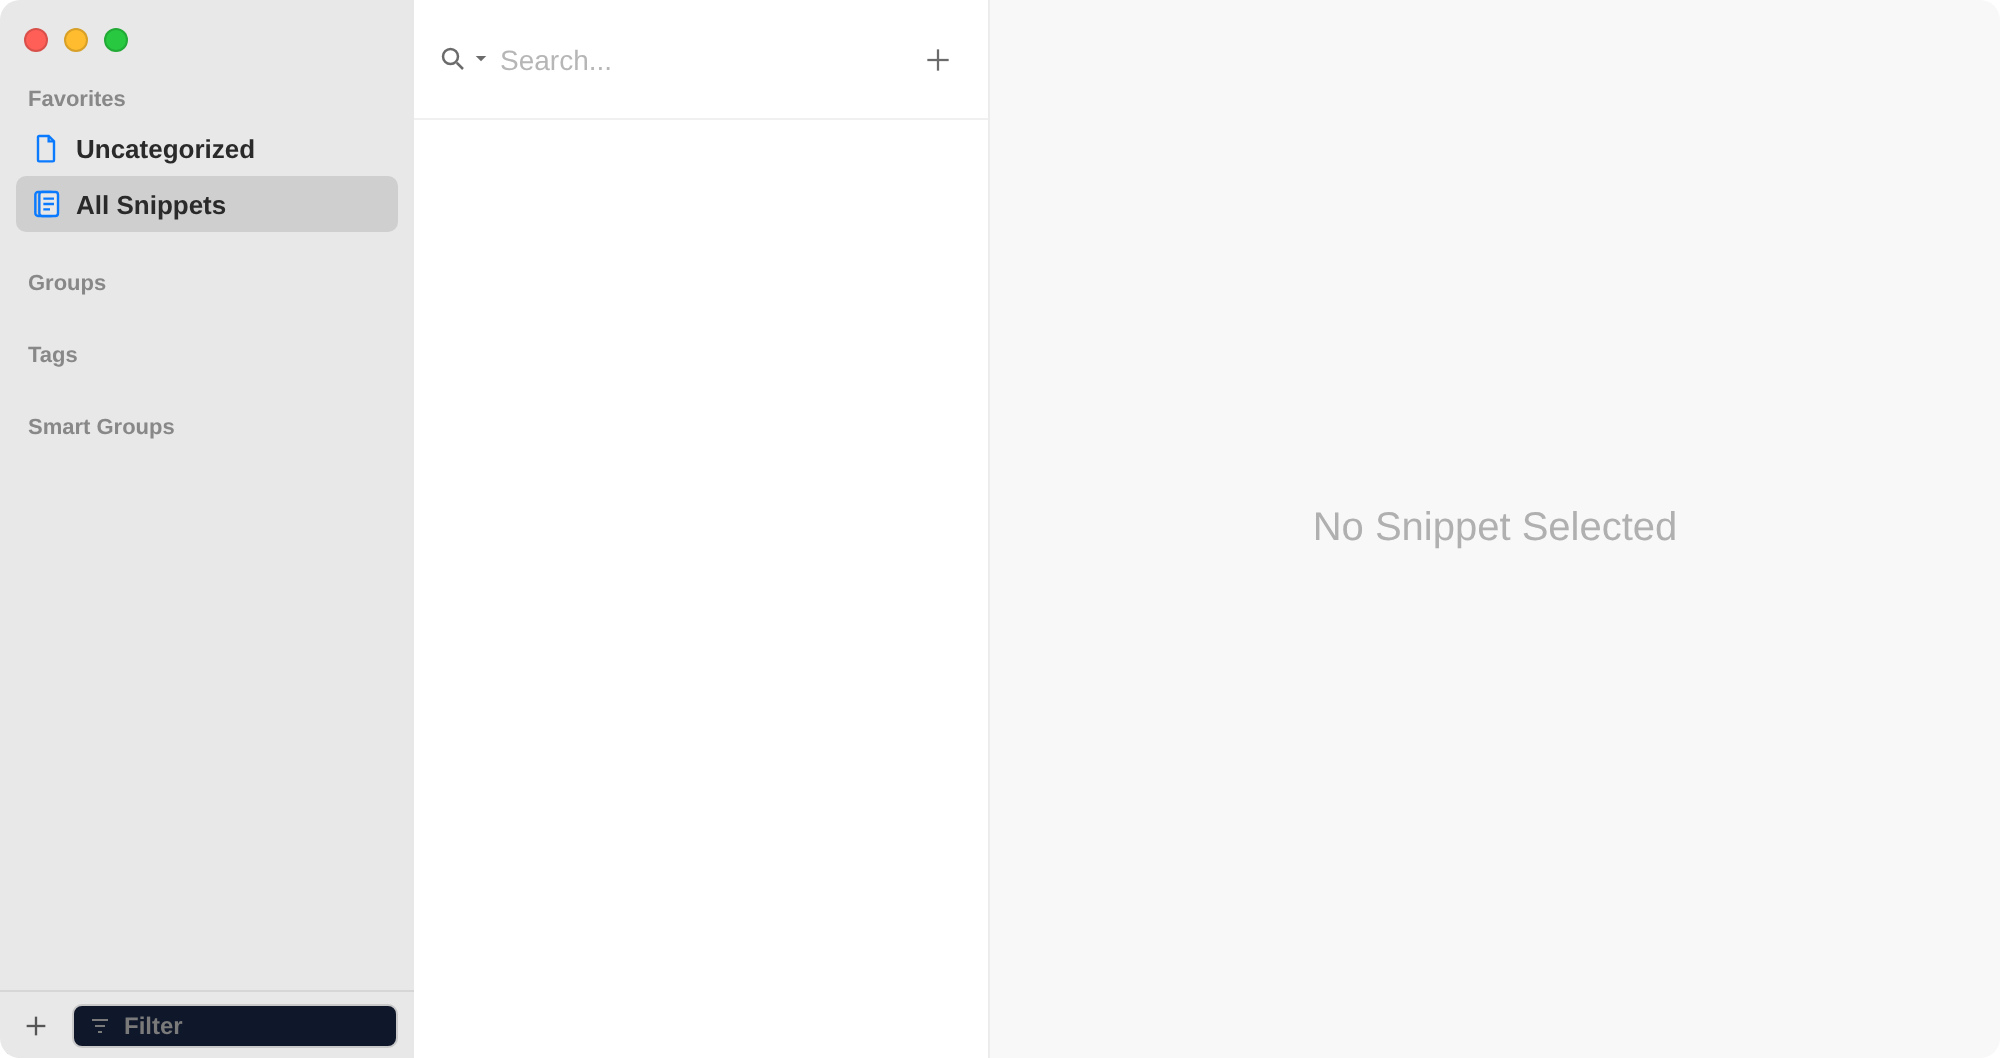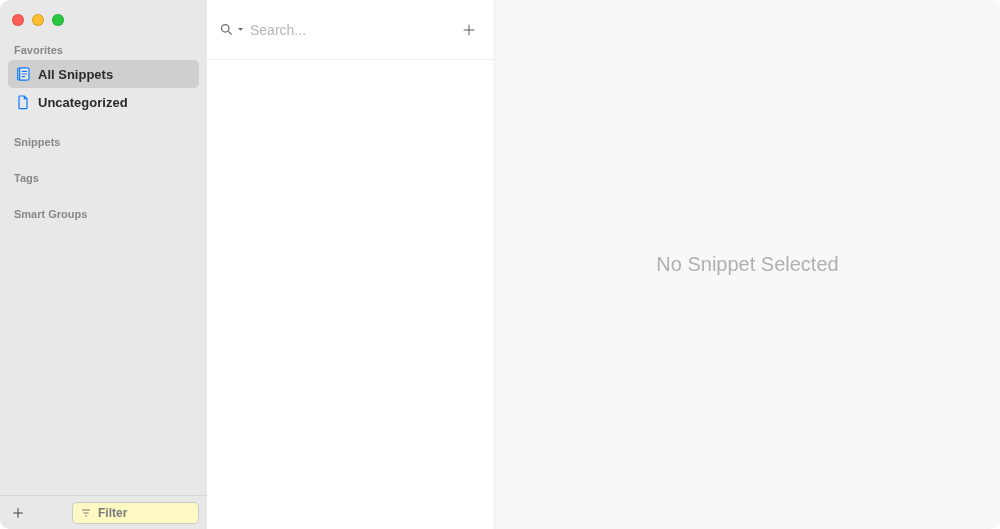--- a/index.html
+++ b/index.html
@@ -16,21 +16,21 @@
 
     .side-body { flex: 1; overflow: hidden; padding-top: 8px; }
     .section-label { font-size: 11px; color: #888; padding: 6px 14px 4px 14px; user-select: none; }
     .section-gap { margin-top: 14px; }
     .sidebar-item { display: flex; align-items: center; height: 28px; margin: 0 8px; padding: 0 6px; border-radius: 5px; gap: 6px; font-size: 13px; color: #2a2a2a; cursor: default; }
     .sidebar-item.selected { background: #cfcfcf; }
     .side-icon { width: 18px; height: 18px; display: flex; align-items: center; justify-content: center; color: #0a7aff; }
 
     .sidebar-footer { height: 34px; border-top: 1px solid #d6d6d6; display: flex; align-items: center; padding: 0 8px; gap: 8px; }
     .add-btn { width: 20px; height: 20px; display: flex; align-items: center; justify-content: center; color: #555; font-size: 18px; border-radius: 4px; }
-    .filter-field { flex: 1; height: 22px; background: #fef9c3; border: 1px solid #c9c9c9; border-radius: 5px; display: flex; align-items: center; padding: 0 6px; gap: 5px; color: #7a7a7a; font-size: 12px; margin-left: 36px; }
+    .filter-field { flex: 1; height: 22px; background: #0f172a; border: 1px solid #c9c9c9; border-radius: 5px; display: flex; align-items: center; padding: 0 6px; gap: 5px; color: #7a7a7a; font-size: 12px; }
     .filter-icon { width: 14px; height: 14px; display: flex; align-items: center; justify-content: center; color: #7a7a7a; }
 
     
     .middle { width: 288px; background: #ffffff; display: flex; flex-direction: column; position: relative; z-index: 2; border-right: 1px solid #ececec; }
     .mid-top { height: 60px; display: flex; align-items: center; padding: 0 12px; gap: 8px; border-bottom: 1px solid #f0f0f0; }
     .search-wrap { flex: 1; display: flex; align-items: center; gap: 5px; color: #8a8a8a; }
     .search-glyph { display: flex; align-items: center; gap: 2px; color: #6b6b6b; }
     .search-input { flex: 1; border: none; outline: none; font-size: 14px; color: #333; background: transparent; }
     .search-input::placeholder { color: #b6b6b6; }
     .add-snip { width: 26px; height: 26px; display: flex; align-items: center; justify-content: center; color: #6b6b6b; font-size: 20px; border-radius: 5px; }
@@ -54,44 +54,44 @@
   <div class="sidebar">
     <div class="titlebar">
       <div class="tl-btn tl-close"></div>
       <div class="tl-btn tl-min"></div>
       <div class="tl-btn tl-max"></div>
     </div>
 
     <div class="side-body">
       <div class="section-label">Favorites</div>
 
+      <div class="sidebar-item">
+        <span class="side-icon">
+          <svg viewBox="0 0 24 24" width="16" height="16" fill="none" stroke="currentColor" stroke-width="1.8">
+            <path d="M7 3h7l4 4v14a1 1 0 0 1-1 1H7a1 1 0 0 1-1-1V4a1 1 0 0 1 1-1z"></path>
+            <path d="M14 3v4h4"></path>
+          </svg>
+        </span>
+        <span>Uncategorized</span>
+      </div>
+
       <div class="sidebar-item selected">
         <span class="side-icon">
           <svg viewBox="0 0 24 24" width="16" height="16" fill="none" stroke="currentColor" stroke-width="1.8">
             <rect x="4" y="3" width="14" height="18" rx="2"></rect>
             <rect x="7" y="3" width="14" height="18" rx="2" fill="#e8e8e8"></rect>
             <line x1="10" y1="8" x2="18" y2="8"></line>
             <line x1="10" y1="12" x2="18" y2="12"></line>
             <line x1="10" y1="16" x2="15" y2="16"></line>
           </svg>
         </span>
         <span>All Snippets</span>
       </div>
 
-      <div class="sidebar-item">
-        <span class="side-icon">
-          <svg viewBox="0 0 24 24" width="16" height="16" fill="none" stroke="currentColor" stroke-width="1.8">
-            <path d="M7 3h7l4 4v14a1 1 0 0 1-1 1H7a1 1 0 0 1-1-1V4a1 1 0 0 1 1-1z"></path>
-            <path d="M14 3v4h4"></path>
-          </svg>
-        </span>
-        <span>Uncategorized</span>
-      </div>
-
-      <div class="section-label section-gap">Snippets</div>
+      <div class="section-label section-gap">Groups</div>
       <div class="section-label section-gap">Tags</div>
       <div class="section-label section-gap">Smart Groups</div>
     </div>
 
     <div class="sidebar-footer">
       <div class="add-btn">
         <svg viewBox="0 0 24 24" width="14" height="14" stroke="currentColor" stroke-width="2">
             <line x1="12" y1="4" x2="12" y2="20"></line>
             <line x1="4" y1="12" x2="20" y2="12"></line>
           </svg>

